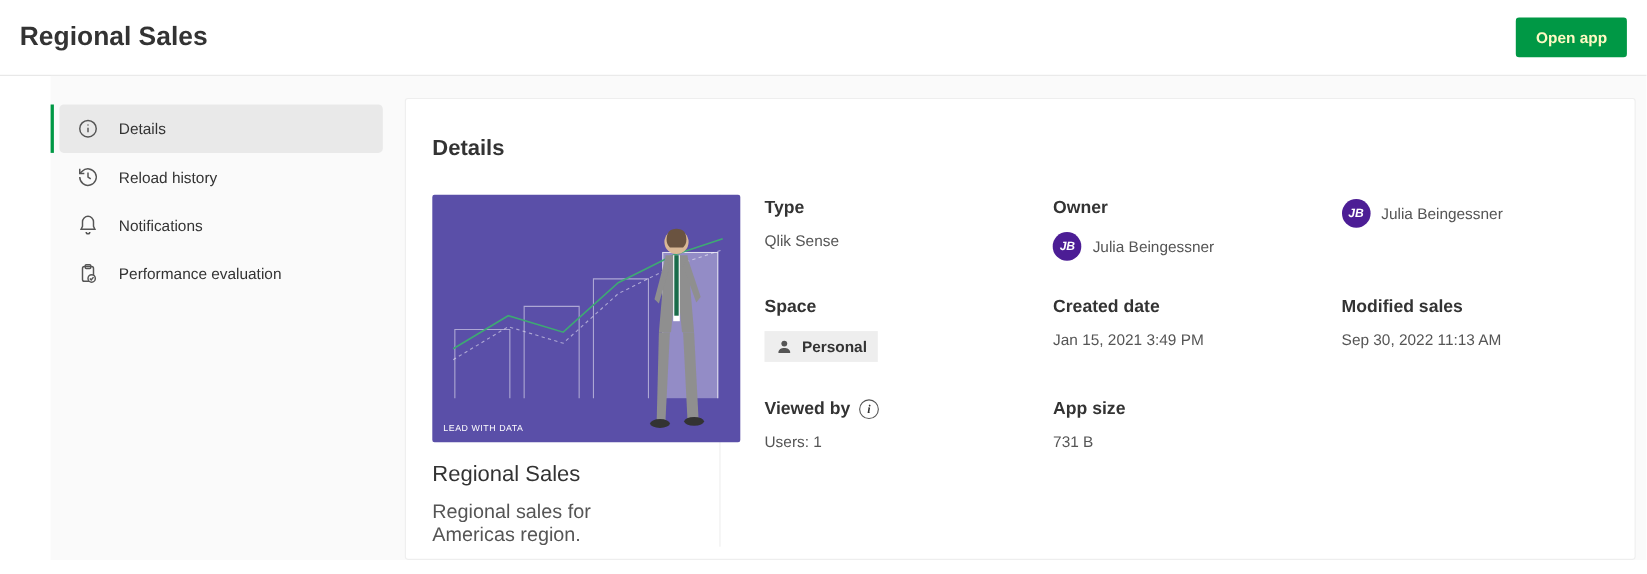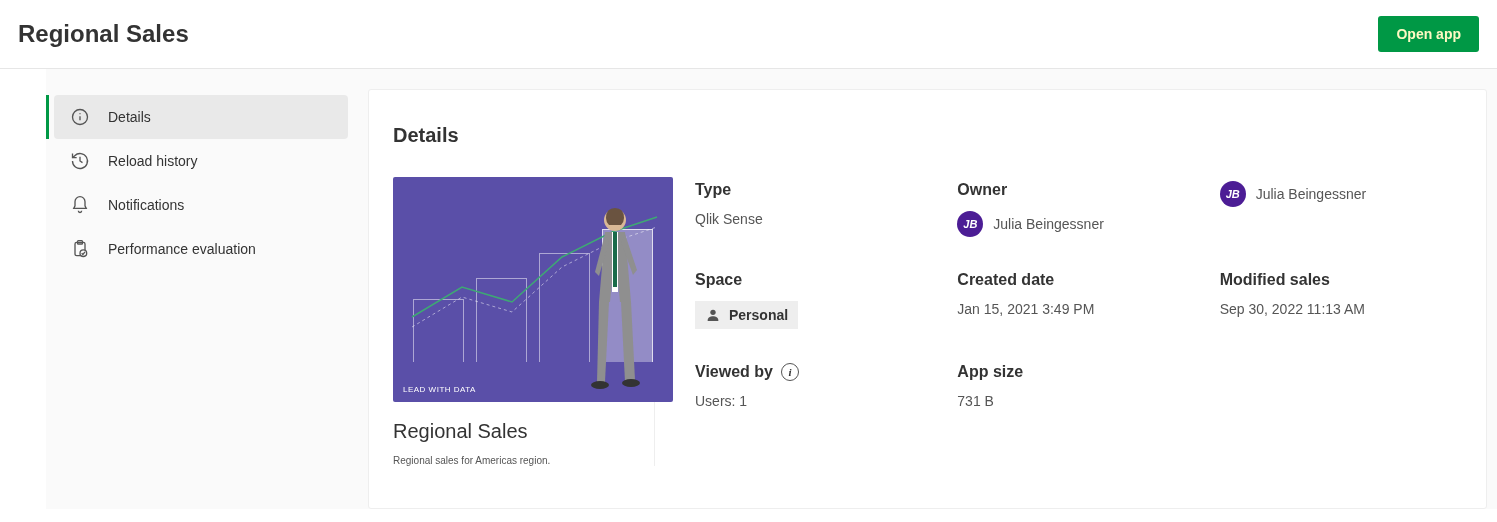--- a/index.html
+++ b/index.html
@@ -18,21 +18,21 @@
     .side-icon { width: 20px; height: 20px; flex-shrink: 0; display: flex; align-items: center; justify-content: center; }
     .side-icon svg { width: 20px; height: 20px; }
 
     .content { flex: 1; background: #fff; border: 1px solid #eee; border-radius: 3px; margin: 0 10px 0 12px; padding: 34px 24px 0 24px; }
     .content h2 { font-size: 20px; font-weight: 700; margin-bottom: 30px; }
 
     .details-grid { display: flex; gap: 40px; }
     .thumb-col { width: 262px; border-right: 1px solid #eee; padding-right: 40px; display: flex; flex-direction: column; gap: 12px; }
     .thumb { width: 280px; height: 225px; background: #5a4fa8; border-radius: 2px; position: relative; overflow: hidden; }
     .thumb-title { font-size: 20px; font-weight: 400; color: #333; margin-top: 6px; }
-    .thumb-desc { font-size: 10px; color: #555; }
+    .thumb-desc { font-size: 18px; color: #555; }
 
     .meta-grid { flex: 1; display: grid; grid-template-columns: repeat(3, 1fr); column-gap: 20px; row-gap: 34px; align-content: start; padding-top: 4px; }
     .meta-cell { display: flex; flex-direction: column; gap: 12px; }
     .meta-label { font-size: 16px; font-weight: 700; color: #333; display: flex; align-items: center; gap: 8px; }
     .meta-value { font-size: 14px; color: #555; }
 
     .avatar-row { display: flex; align-items: center; gap: 10px; }
     .avatar { width: 26px; height: 26px; border-radius: 50%; background: #4c1d95; color: #fff; font-size: 11px; font-weight: 700; display: flex; align-items: center; justify-content: center; font-style: italic; }
 
     .space-badge { display: inline-flex; align-items: center; gap: 8px; background: #eee; padding: 6px 10px; border-radius: 0; width: fit-content; }

